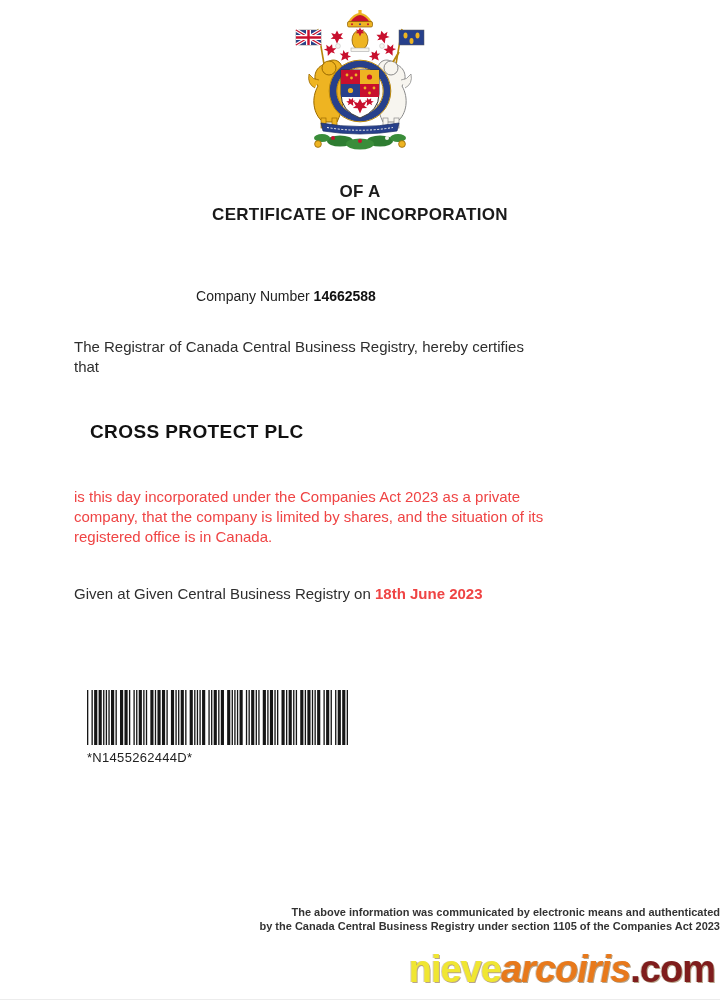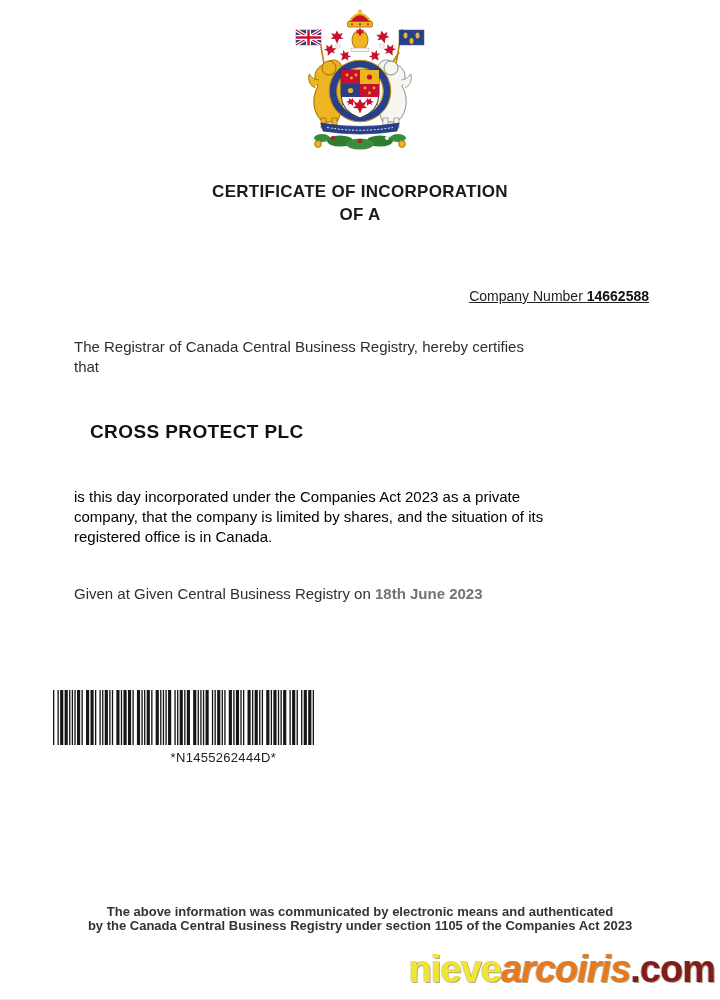--- a/index.html
+++ b/index.html
@@ -8,48 +8,48 @@
     font-family:"Liberation Sans","DejaVu Sans",sans-serif;
     color:#2b2b2b;overflow:hidden;
   }
   .page{position:absolute;inset:0;background:#fff;border-bottom:1px solid #ececec;}
   .coa{position:absolute;left:283px;top:10px;width:154px;height:152px;}
   .title-block{
     position:absolute;left:0;top:180px;width:720px;text-align:center;
     font-weight:bold;font-size:17px;line-height:23px;color:#1a1a1a;letter-spacing:.3px;
   }
   .company-number{
-    position:absolute;left:0;top:288px;width:649px;text-align:right;
-    font-size:14px;color:#222;text-decoration:underline;
+    position:absolute;left:0;top:288px;width:572px;text-align:center;
+    font-size:14px;color:#222;
   }
   .company-number b{font-weight:bold;color:#111;}
   .registrar{
     position:absolute;left:74px;top:337px;width:560px;
     font-size:15px;line-height:20px;white-space:pre-line;color:#2e2e2e;
   }
   .company-name{
     position:absolute;left:90px;top:421px;
     font-size:19px;font-weight:bold;letter-spacing:.4px;color:#111;
   }
   .body-par{
     position:absolute;left:74px;top:487px;width:580px;
-    font-size:15px;line-height:20px;white-space:pre-line;color:#000000;
+    font-size:15px;line-height:20px;white-space:pre-line;color:#ef4444;
   }
   .given-line{
     position:absolute;left:74px;top:585px;font-size:15px;color:#2e2e2e;
   }
-  .given-line b{font-weight:bold;color:#737373;}
-  .barcode-wrap{position:absolute;left:53px;top:690px;width:223px;text-align:right;}
+  .given-line b{font-weight:bold;color:#ef4444;}
+  .barcode-wrap{position:absolute;left:87px;top:690px;width:223px;}
   .barcode-wrap svg{display:block;}
   .barcode-label{
     margin-top:5px;font-size:13px;color:#222;letter-spacing:.3px;
   }
   .footer{
-    position:absolute;left:0;top:905px;width:720px;text-align:center;
-    font-size:13px;font-weight:bold;line-height:14px;white-space:pre-line;color:#333;
+    position:absolute;left:0;top:905px;width:720px;text-align:right;
+    font-size:11px;font-weight:bold;line-height:14px;white-space:pre-line;color:#333;
   }
   .watermark{
     position:absolute;right:5px;bottom:8px;
     font-size:38px;font-weight:bold;letter-spacing:-1px;white-space:nowrap;
   }
   .watermark span{
     text-shadow:1px 1px 0 rgba(95,55,0,.45), -1px 0 0 rgba(95,55,0,.25);
     margin-top:36px;
   }
 </style>
@@ -161,22 +161,22 @@
         <circle cx="48" cy="128" r="2" fill="#c8102e"></circle>
         <circle cx="102" cy="128" r="2" fill="#f7f5ef"></circle>
         <circle cx="75" cy="131" r="2" fill="#c8102e"></circle>
         <circle cx="33" cy="134" r="3.4" fill="#eeb422" stroke="#8a5a00" stroke-width="0.7"></circle>
         <circle cx="117" cy="134" r="3.4" fill="#eeb422" stroke="#8a5a00" stroke-width="0.7"></circle>
       </g>
     </svg>
   </div>
 
   <div class="title-block">
+    <div>OF A</div>
     <div>CERTIFICATE OF INCORPORATION</div>
-    <div>OF A</div>
   </div>
 
   <div class="company-number">
     <span>Company Number </span><b>14662588</b>
   </div>
 
   <div class="registrar">The Registrar of Canada Central Business Registry, hereby certifies
 that</div>
 
   <div class="company-name">CROSS PROTECT PLC</div>

